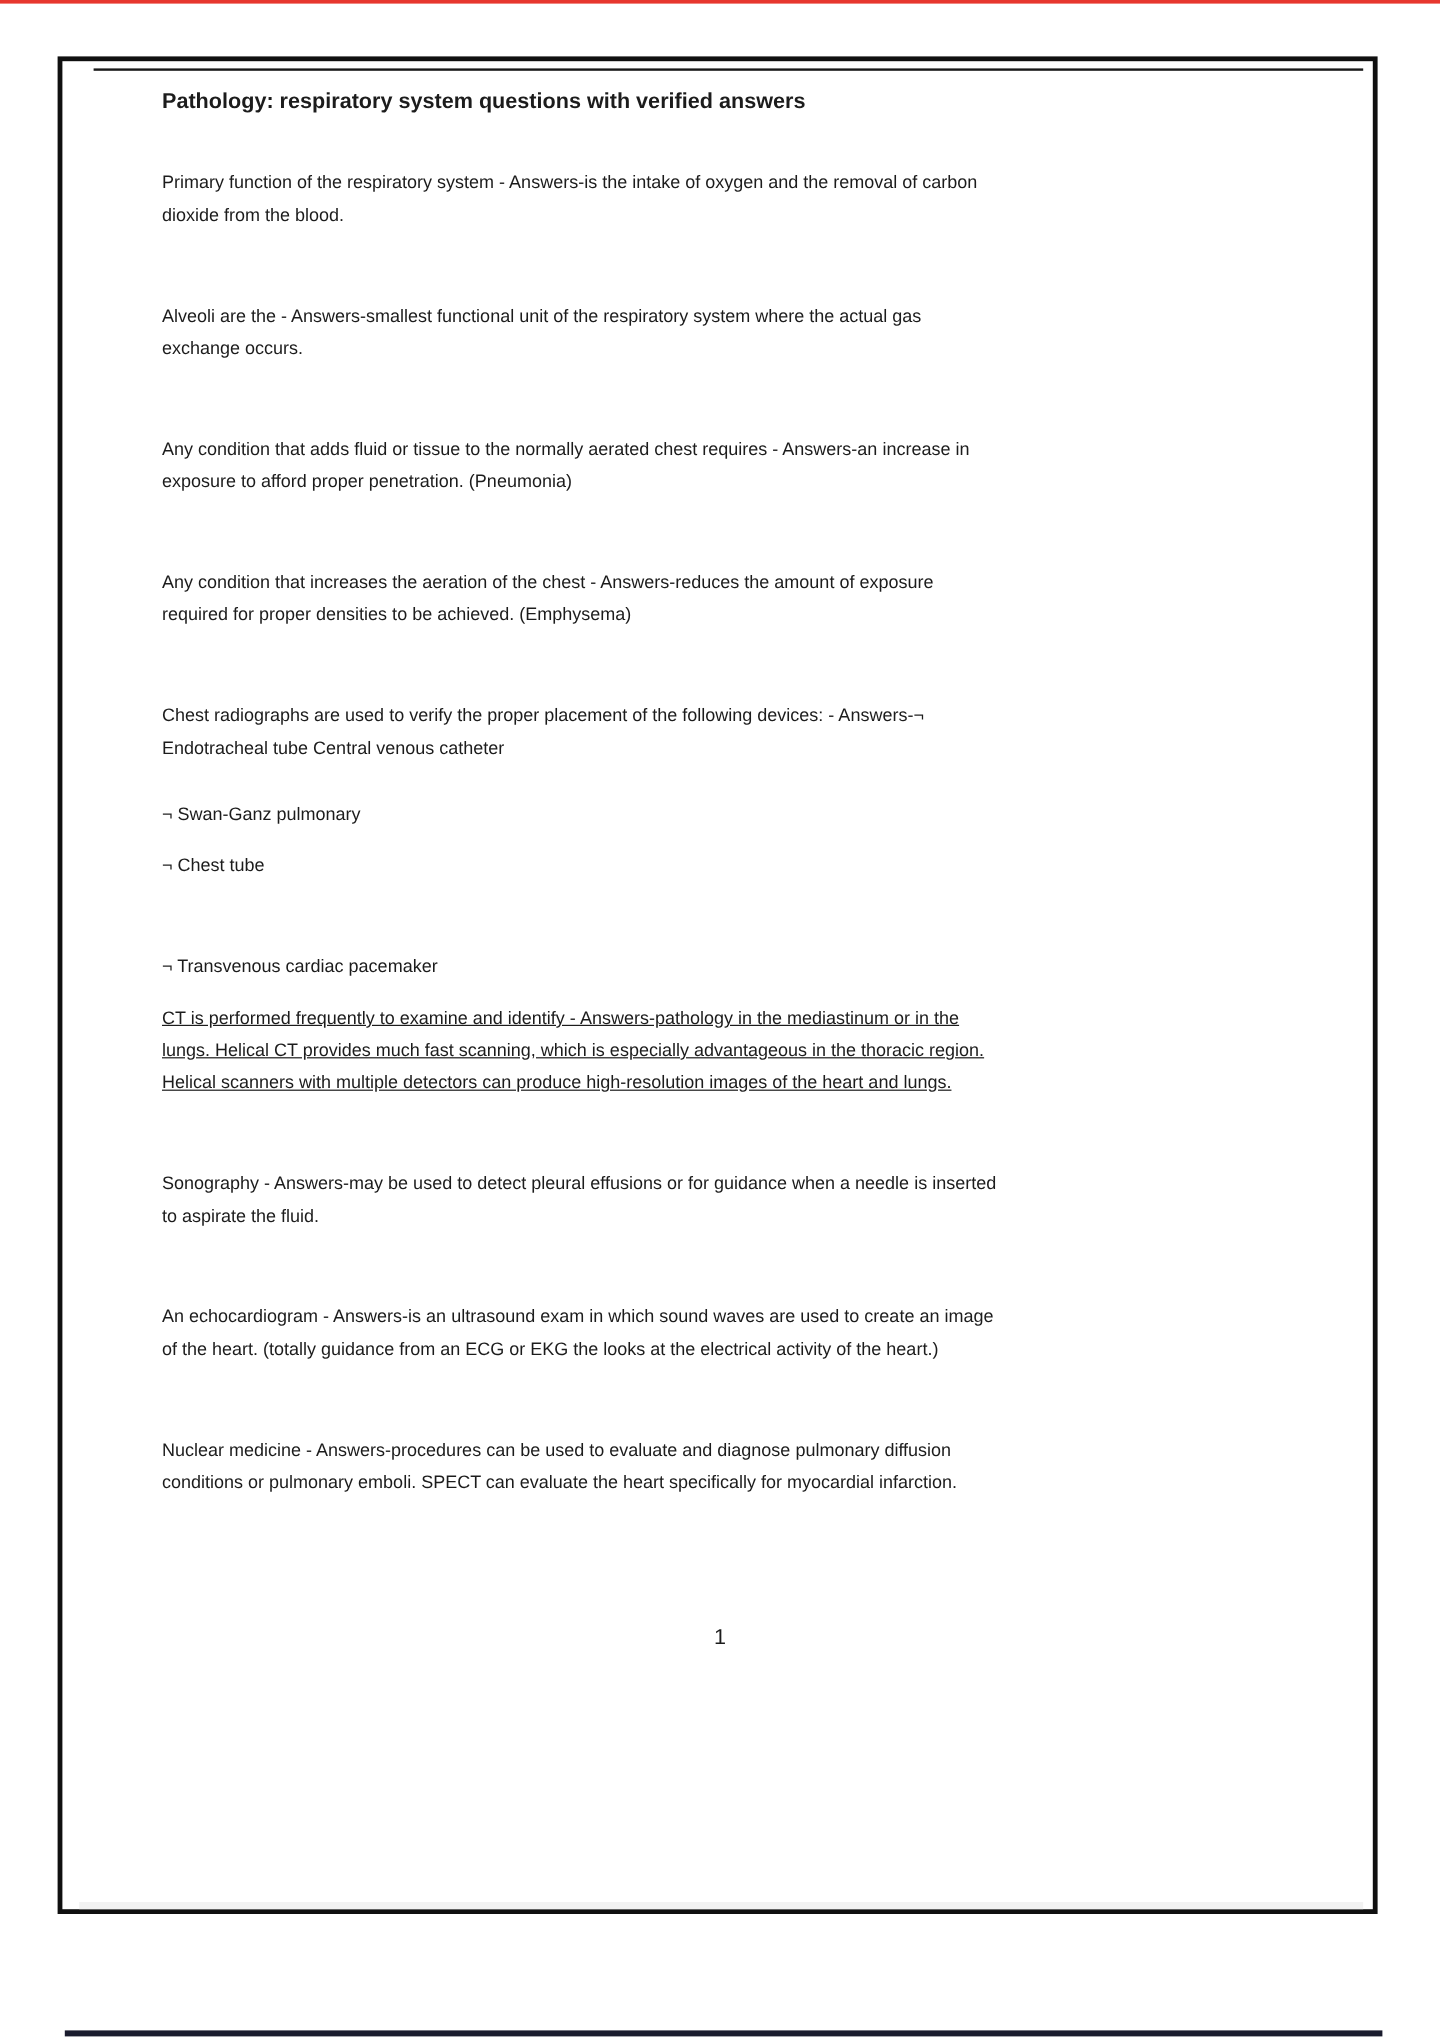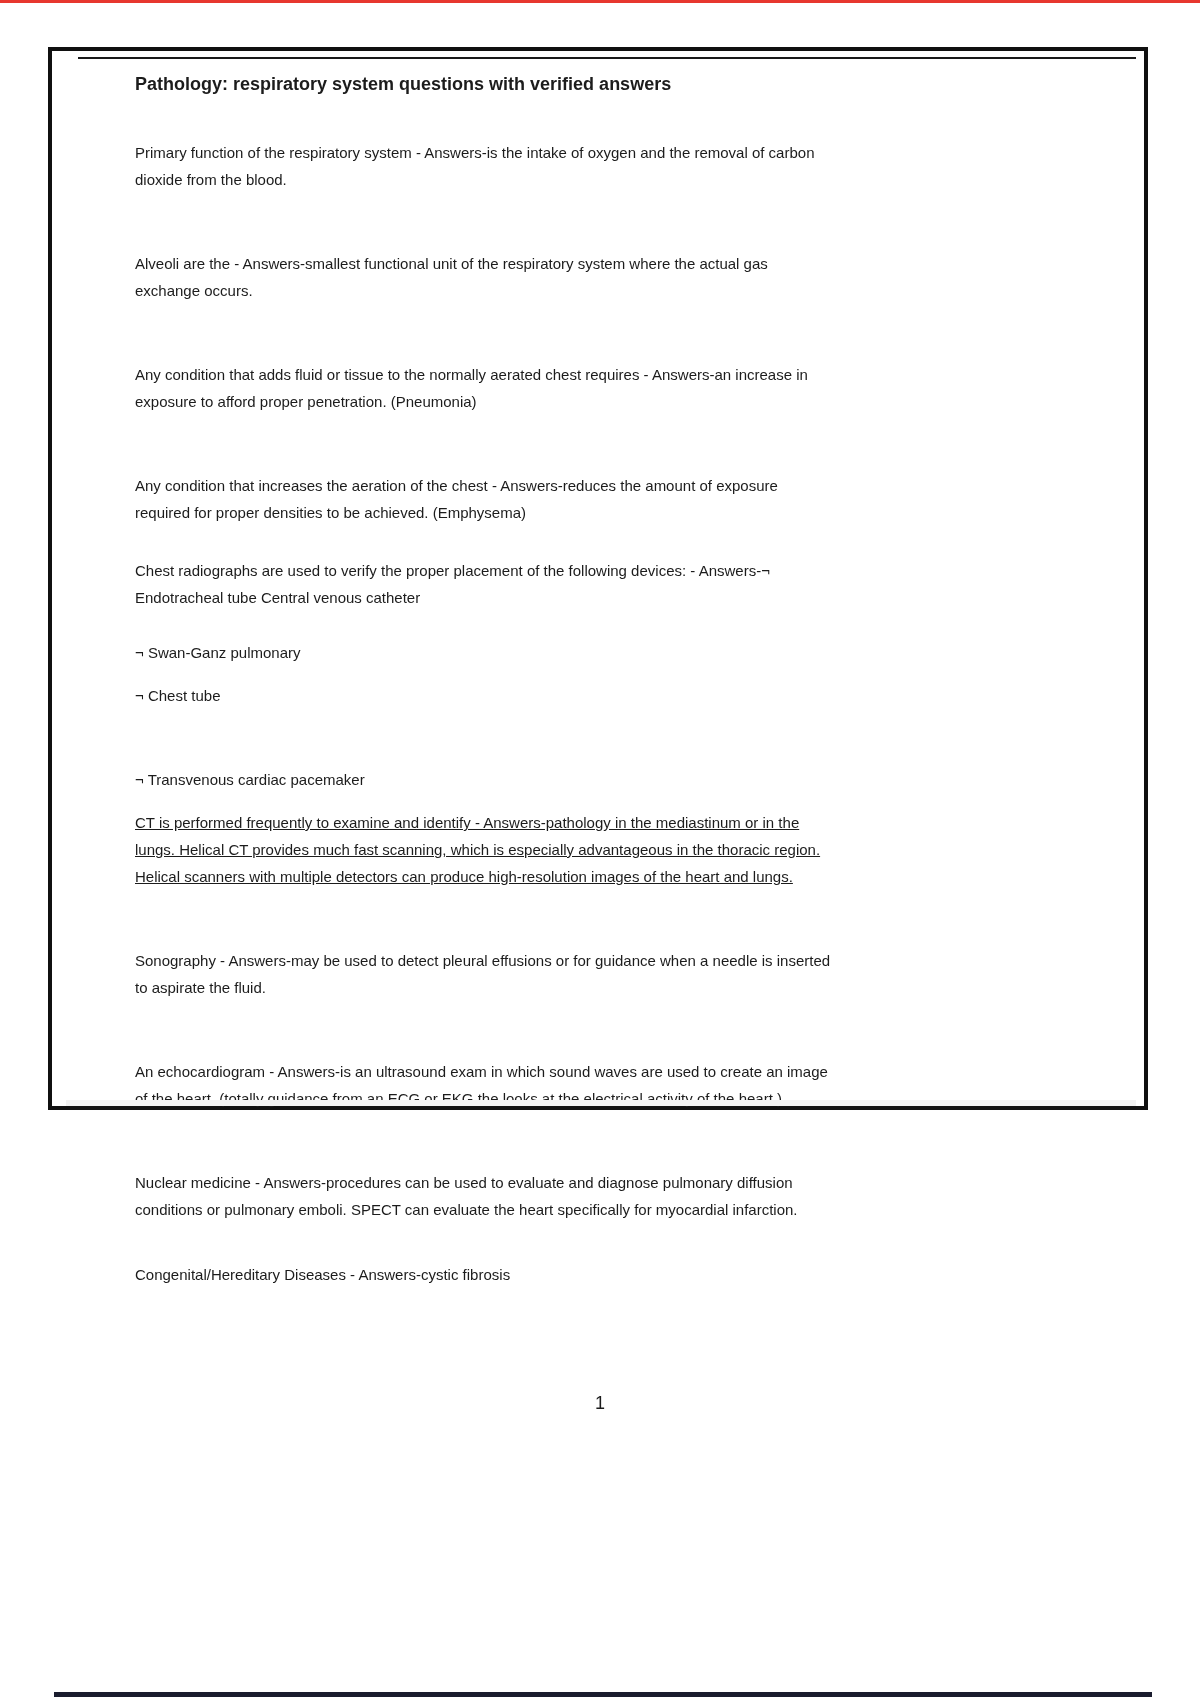--- a/index.html
+++ b/index.html
@@ -12,21 +12,21 @@
     font-family:"Liberation Sans", sans-serif;
     color:#1c1c1c;
   }
   .top-rule {
     position:absolute; top:0; left:0;
     width:1200px; height:3px;
   }
   .frame {
     position:absolute; left:48px; top:47px;
     box-sizing:border-box;
-    width:1100px; height:1063px;
+    width:1100px; height:1548px;
     border:4px solid #101010;
     background:#ffffff;
   }
   .inner-rule {
     margin:6px 8px 0 26px;
     height:2px;
     background:#1a1a1a;
   }
   .content {
     padding:12px 0 0 83px;
@@ -71,37 +71,36 @@
     <div class="inner-rule"></div>
     <div class="content">
       <p class="doc-title">Pathology: respiratory system questions with verified answers</p>
       <div>
           <p class="block paragraph" style="margin-bottom: 57px;">Primary function of the respiratory system - Answers-is the intake of oxygen and the removal of carbon
 dioxide from the blood.</p>
           <p class="block paragraph" style="margin-bottom: 57px;">Alveoli are the - Answers-smallest functional unit of the respiratory system where the actual gas
 exchange occurs.</p>
           <p class="block paragraph" style="margin-bottom: 57px;">Any condition that adds fluid or tissue to the normally aerated chest requires - Answers-an increase in
 exposure to afford proper penetration. (Pneumonia)</p>
-          <p class="block paragraph" style="margin-bottom: 31px;">Any condition that increases the aeration of the chest - Answers-reduces the amount of exposure
+          <p class="block paragraph" style="margin-bottom: 57px;">Any condition that increases the aeration of the chest - Answers-reduces the amount of exposure
 required for proper densities to be achieved. (Emphysema)</p>
           <p class="block paragraph" style="margin-bottom: 28px;">Chest radiographs are used to verify the proper placement of the following devices: - Answers-¬
 Endotracheal tube Central venous catheter</p>
           <p class="block list-item" style="margin-bottom: 16px;">¬ Swan-Ganz pulmonary</p>
           <p class="block list-item" style="margin-bottom: 57px;">¬ Chest tube</p>
           <p class="block list-item" style="margin-bottom: 16px;">¬ Transvenous cardiac pacemaker</p>
           <p class="block paragraph" style="margin-bottom: 57px; text-decoration: underline;">CT is performed frequently to examine and identify - Answers-pathology in the mediastinum or in the
 lungs. Helical CT provides much fast scanning, which is especially advantageous in the thoracic region.
 Helical scanners with multiple detectors can produce high-resolution images of the heart and lungs.</p>
           <p class="block paragraph" style="margin-bottom: 57px;">Sonography - Answers-may be used to detect pleural effusions or for guidance when a needle is inserted
 to aspirate the fluid.</p>
           <p class="block paragraph" style="margin-bottom: 57px;">An echocardiogram - Answers-is an ultrasound exam in which sound waves are used to create an image
 of the heart. (totally guidance from an ECG or EKG the looks at the electrical activity of the heart.)</p>
           <p class="block paragraph" style="margin-bottom: 38px;">Nuclear medicine - Answers-procedures can be used to evaluate and diagnose pulmonary diffusion
 conditions or pulmonary emboli. SPECT can evaluate the heart specifically for myocardial infarction.</p>
-          <p class="block paragraph" style="margin-bottom: 57px;">Congenital/Hereditary Diseases - Answers-cystic fibrosis</p>
         </div>
       <div class="page-number">1</div>
     </div>
     <div class="scan-shadow"></div>
   </div>
 
   <div class="bottom-rule" style="background: rgb(26, 28, 46);"></div>
 
 </div>
 

